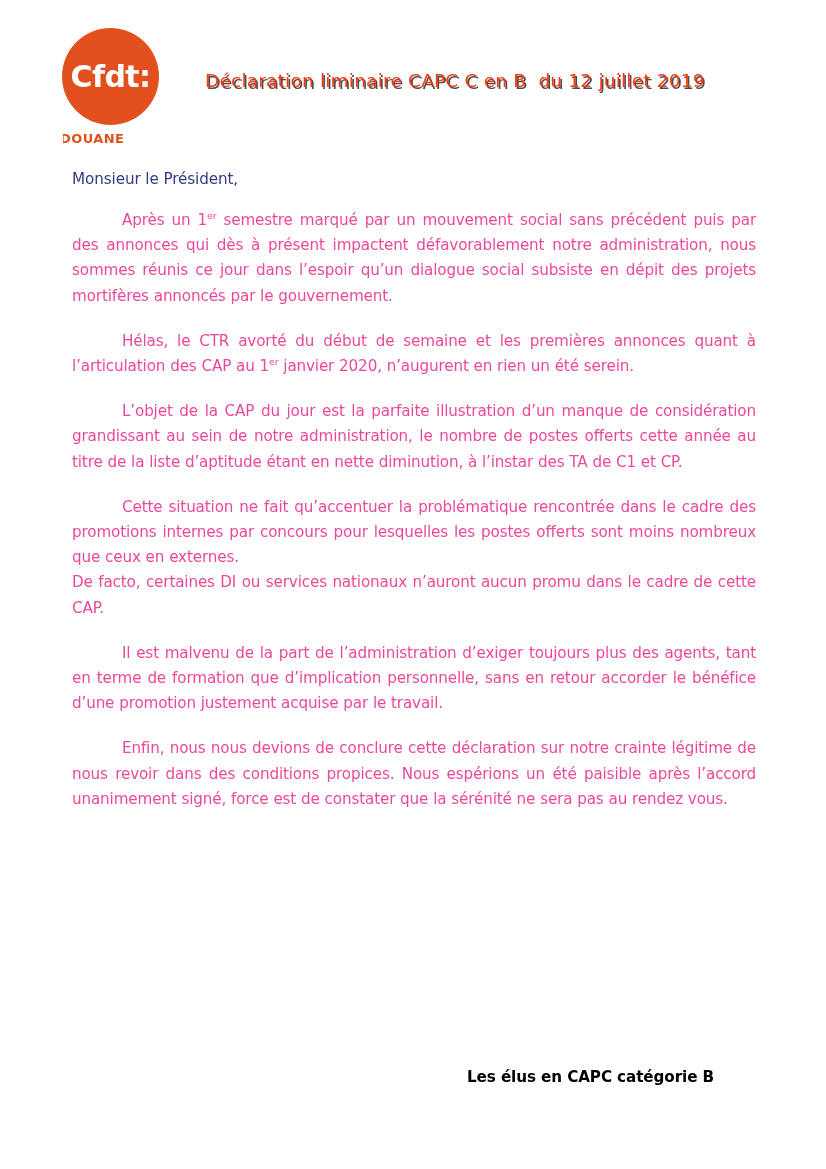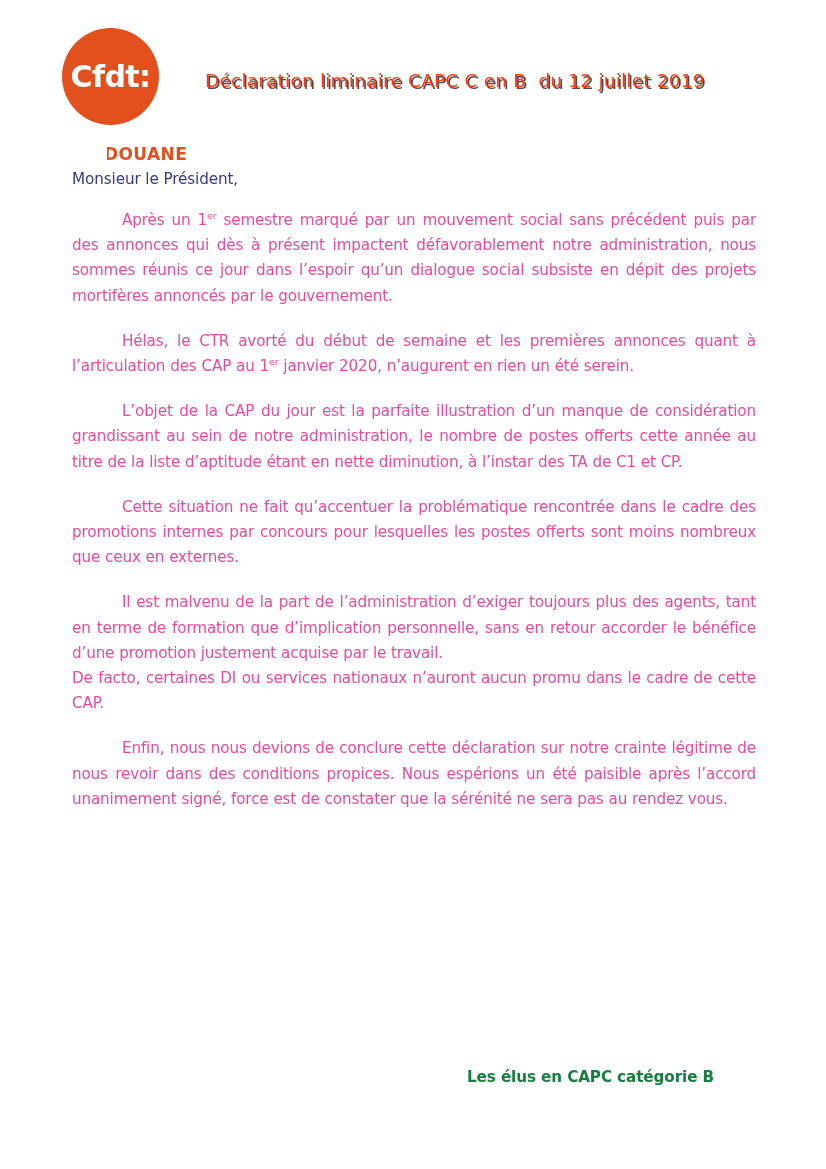--- a/index.html
+++ b/index.html
@@ -60,31 +60,30 @@
     color: #ffffff;
     font-family: "DejaVu Sans", sans-serif;
     font-weight: 700;
     font-size: 30px;
     letter-spacing: -0.6px;
   }
 
   .logo-sub {
     position: absolute;
     left: 1px;
-    top: 116px;
+    top: 103px;
     width: 140px;
     color: #E2511D;
     font-family: "DejaVu Sans", sans-serif;
     font-weight: 700;
-    font-size: 17px;
+    font-size: 13px;
     letter-spacing: 0.4px;
     white-space: nowrap;
     overflow: hidden;
     text-indent: -3px;
-    margin-left: 44px;
   }
 
   .doc-title {
     position: absolute;
     left: 205px;
     top: 70px;
     width: 530px;
     color: #F53D10;
     font-family: "DejaVu Sans", sans-serif;
     font-weight: 400;
@@ -138,21 +137,21 @@
   }
 
   .signature {
     position: absolute;
     left: 0;
     top: 908px;
     width: 684px;
     text-align: right;
     padding-right: 42px;
     box-sizing: border-box;
-    color: #15803d;
+    color: #000000;
     font-family: "DejaVu Sans", sans-serif;
     font-weight: 700;
     font-size: 15.2px;
     letter-spacing: -0.1px;
   }
 </style>
 </head>
 <body>
 
 <div class="page">
@@ -171,21 +170,21 @@
 
   <div class="letter-body">
 
     <p class="salutation">Monsieur le Président,</p>
 
     <div id="paragraph-list">
         <p class="para">Après un 1<sup>er</sup> semestre marqué par un mouvement social sans précédent puis par des annonces qui dès à présent impactent défavorablement notre administration, nous sommes réunis ce jour dans l’espoir qu’un dialogue social subsiste en dépit des projets mortifères annoncés par le gouvernement.</p>
         <p class="para">Hélas, le CTR avorté du début de semaine et les premières annonces quant à l’articulation des CAP au 1<sup>er</sup> janvier 2020, n’augurent en rien un été serein.</p>
         <p class="para">L’objet de la CAP du jour est la parfaite illustration d’un manque de considération grandissant au sein de notre administration, le nombre de postes offerts cette année au titre de la liste d’aptitude étant en nette diminution, à l’instar des TA de C1 et CP.</p>
         <p class="para">Cette situation ne fait qu’accentuer la problématique rencontrée dans le cadre des promotions internes par concours pour lesquelles  les postes offerts sont moins nombreux que ceux en externes.</p>
+        <p class="para tight">De facto, certaines DI ou services nationaux n’auront aucun promu dans le cadre de cette CAP.</p>
         <p class="para">Il est malvenu de la part de l’administration d’exiger toujours plus des agents, tant en terme de formation que d’implication personnelle, sans en retour accorder le bénéfice d’une promotion justement acquise par le travail.</p>
-        <p class="para tight">De facto, certaines DI ou services nationaux n’auront aucun promu dans le cadre de cette CAP.</p>
         <p class="para">Enfin, nous nous devions de conclure cette déclaration sur notre crainte légitime de nous revoir dans des conditions propices. Nous espérions un été paisible après l’accord unanimement signé, force est de constater que la sérénité ne sera pas au rendez vous.</p>
       </div>
 
     <div class="signature">Les élus en CAPC catégorie B</div>
   </div>
 
 </div>
 
 </body></html>

